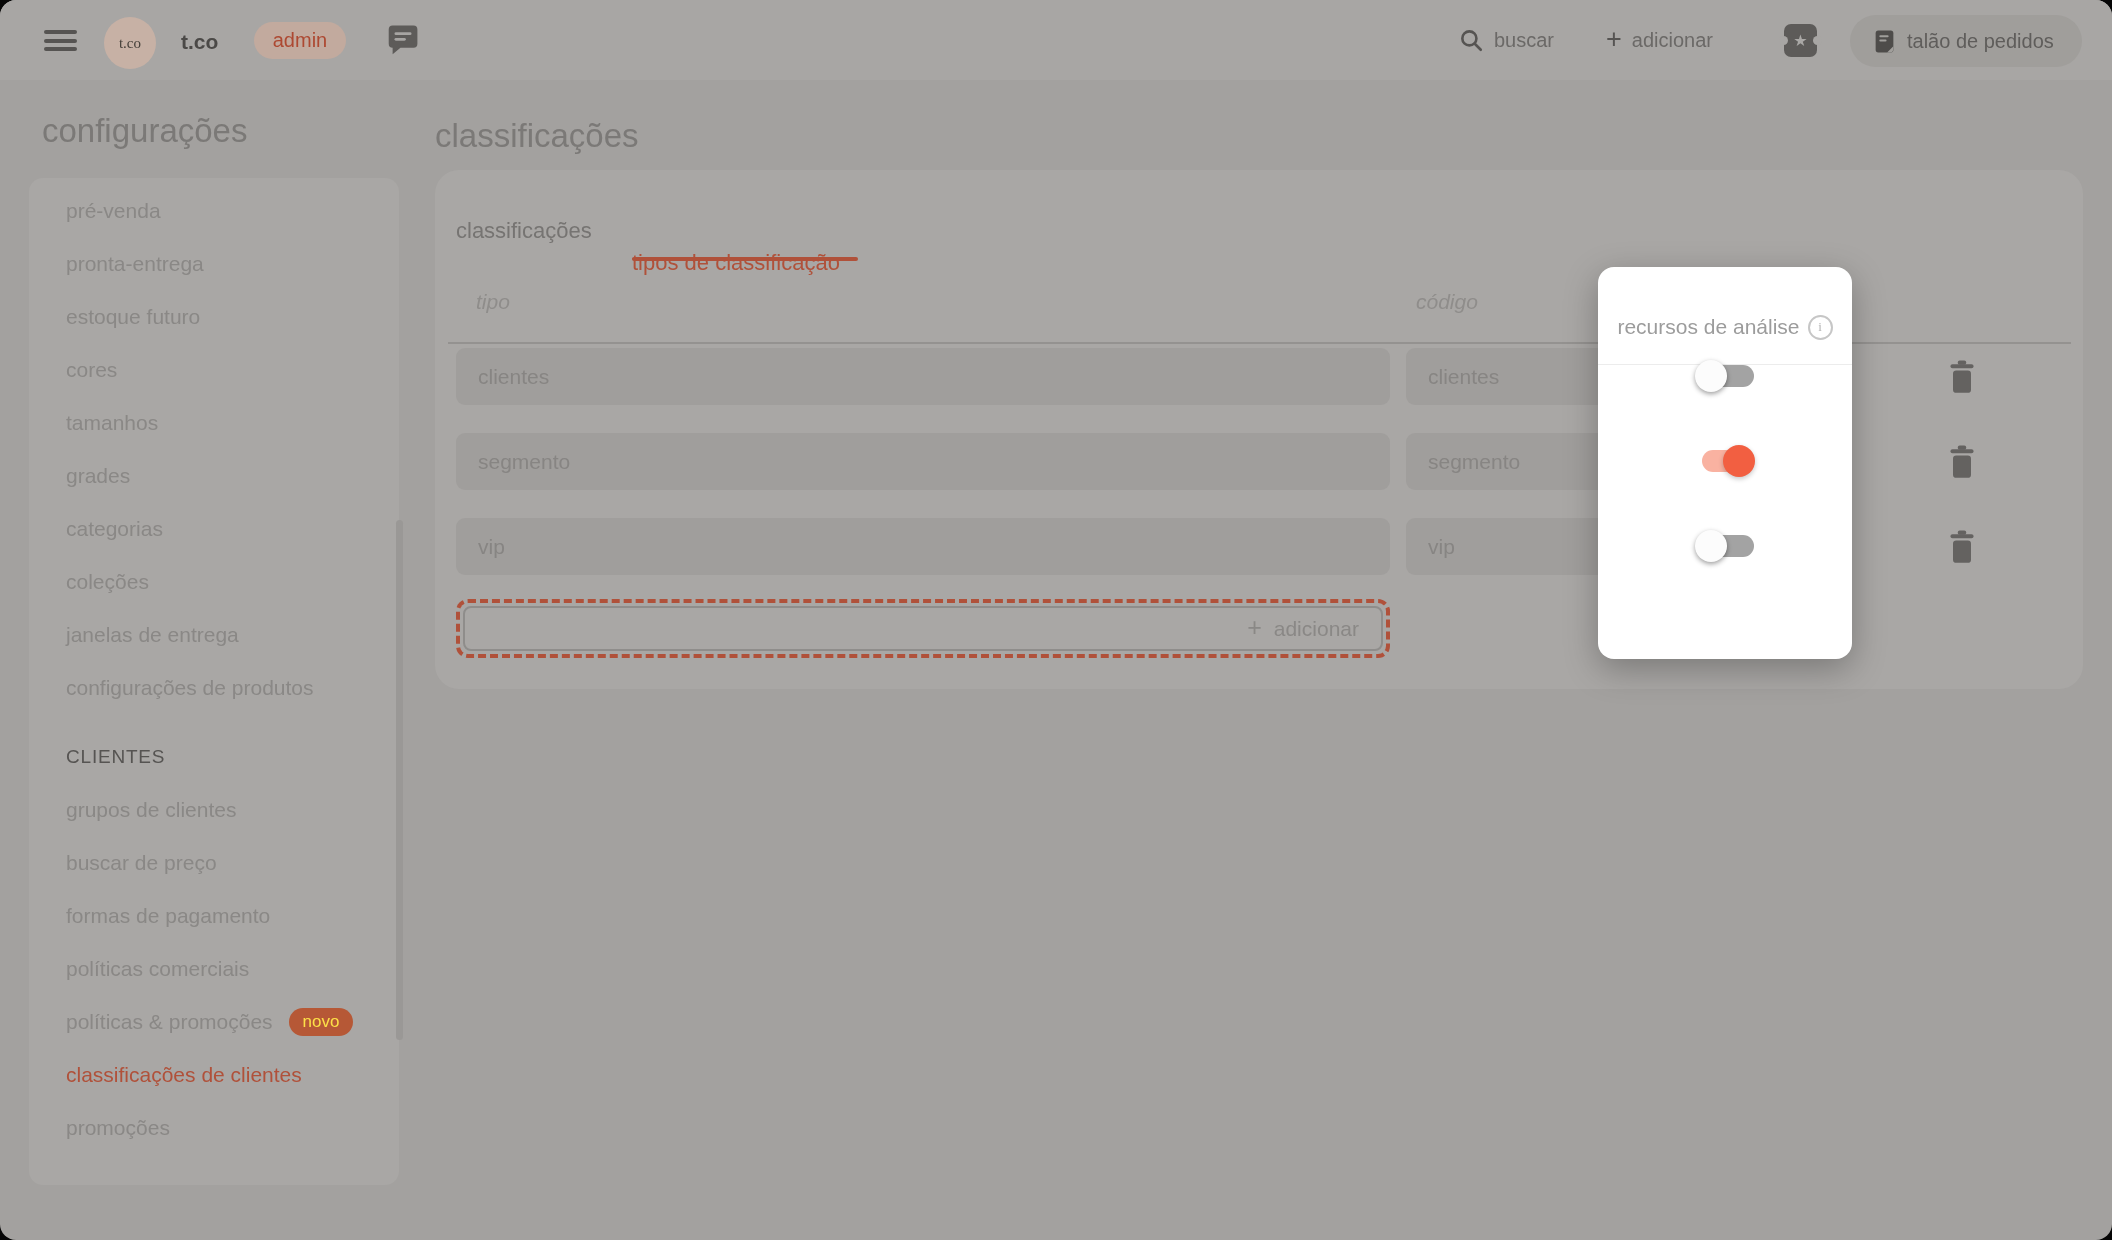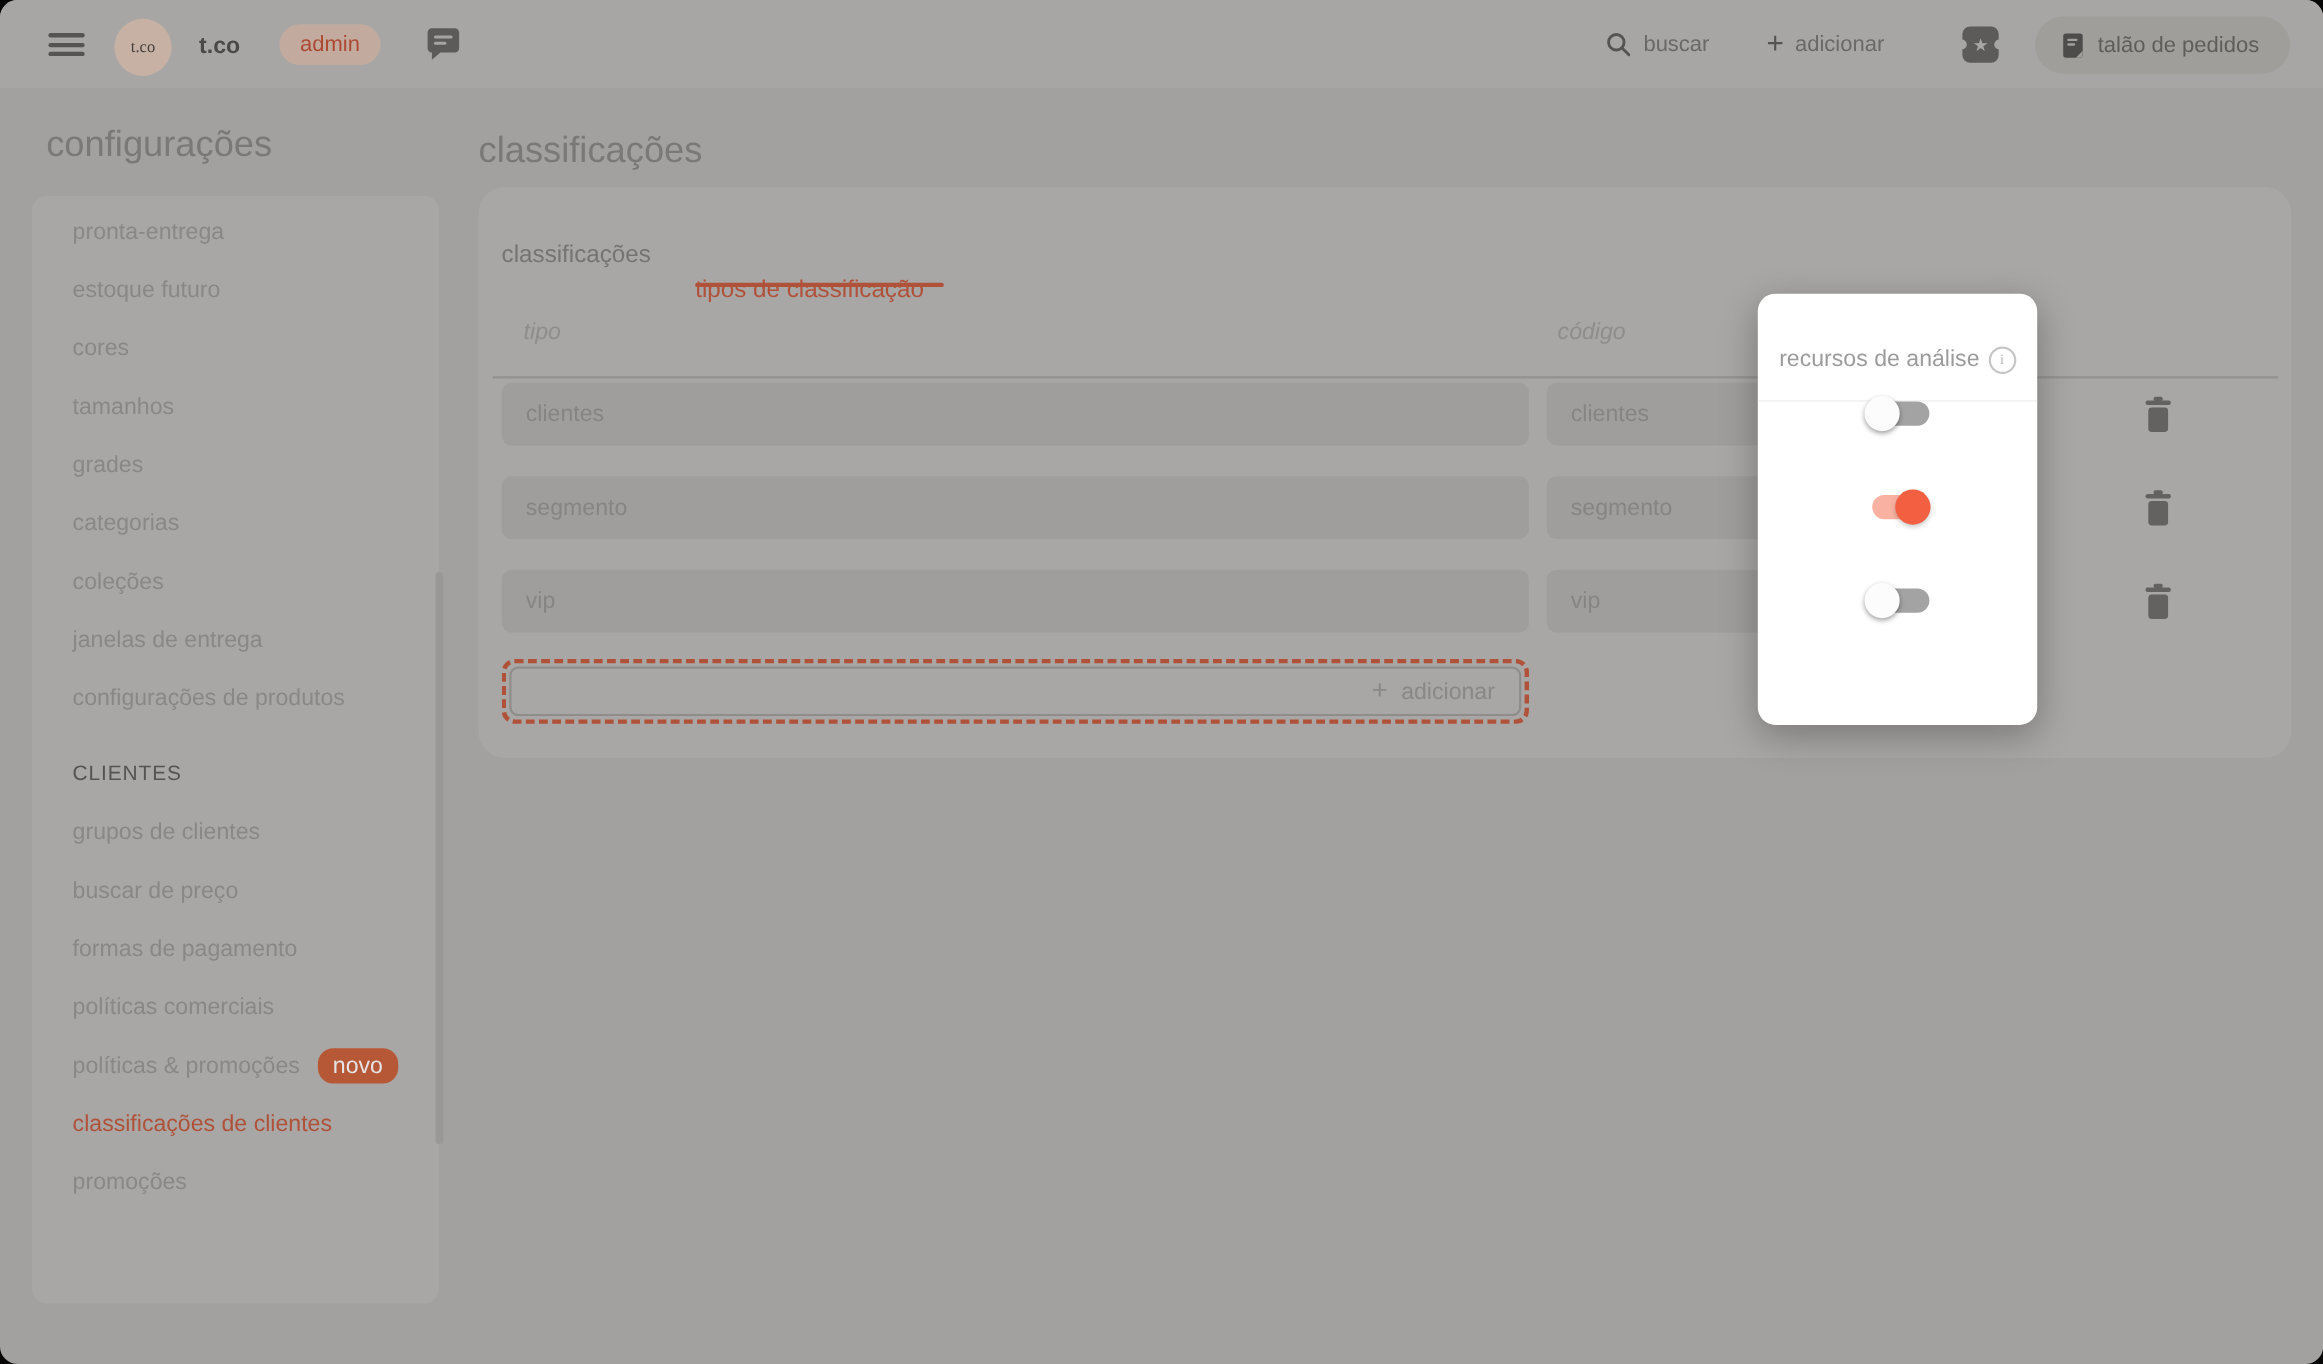--- a/index.html
+++ b/index.html
@@ -28,21 +28,21 @@
           display:flex;align-items:center;gap:10px;padding-left:22px;box-sizing:border-box;
           font-size:20px;color:#5f5d5b;cursor:pointer;}
 
   
   .sb-title{position:absolute;left:42px;top:112px;font-size:33px;color:#7b7977;}
   .sb-panel{position:absolute;left:29px;top:178px;width:370px;height:1007px;background:#a9a7a5;border-radius:14px;overflow:hidden;}
   .sb-list{padding:6px 0 0 0;margin:0;list-style:none;}
   .s-item{height:53px;display:flex;align-items:center;padding-left:37px;font-size:21px;color:#8a8886;cursor:pointer;}
   .s-section{height:53px;display:flex;align-items:center;padding-left:37px;font-size:19px;color:#565452;letter-spacing:.8px;margin-top:16px;cursor:default;}
   .s-item.active{color:var(--accent-dim,#b0513a);}
-  .novo-badge{margin-left:16px;background:#b65836;color:#e5e5e5;font-size:21px;border-radius:14px;padding:4px 14px;}
+  .novo-badge{margin-left:16px;background:#b65836;color:#fde047;font-size:17px;border-radius:14px;padding:4px 14px;}
   .sb-scroll{position:absolute;left:396px;top:520px;width:7px;height:520px;border-radius:4px;background:#9a9896;cursor:pointer;}
 
   
   .page-title{position:absolute;left:435px;top:117px;font-size:33px;color:#7b7977;}
   .card{position:absolute;left:435px;top:170px;width:1648px;height:519px;background:#a9a7a5;border-radius:24px;}
   .tab{position:absolute;top:48px;font-size:22px;color:#767472;cursor:pointer;}
   .tab-1{left:21px;}
   .tab-2{left:197px;color:var(--accent-dim,#b0513a);margin-top:32px;}
   .tab-underline{position:absolute;left:197px;top:87px;width:226px;height:4px;border-radius:2px;background:var(--accent-dim,#b0513a);}
   .col-h{position:absolute;top:120px;font-size:21px;color:#8f8d8b;font-style:italic;}
@@ -120,20 +120,21 @@
           <rect x="7" y="10" width="7" height="2" rx="1" fill="#a09e9b"></rect>
           <path fill="#a09e9b" d="M14.5 22.5l6-6-.2 3.6a2.5 2.5 0 0 1-2.3 2.4z"></path>
         </svg>
       <span>talão de pedidos</span>
     </div>
   </div>
 
   <div class="sb-title">configurações</div>
   <div class="sb-panel">
     <ul class="sb-list">
+      <li class="s-item">pré-venda</li>
       <li class="s-item">pronta-entrega</li>
       <li class="s-item">estoque futuro</li>
       <li class="s-item">cores</li>
       <li class="s-item">tamanhos</li>
       <li class="s-item">grades</li>
       <li class="s-item">categorias</li>
       <li class="s-item">coleções</li>
       <li class="s-item">janelas de entrega</li>
       <li class="s-item">configurações de produtos</li>
       <li class="s-section">CLIENTES</li>

